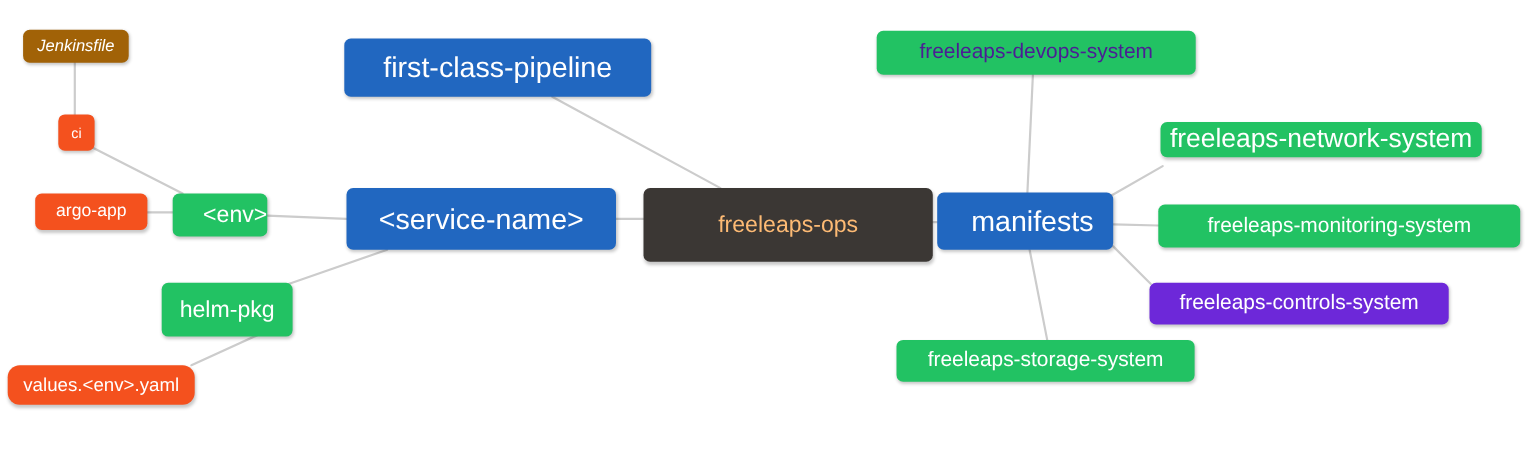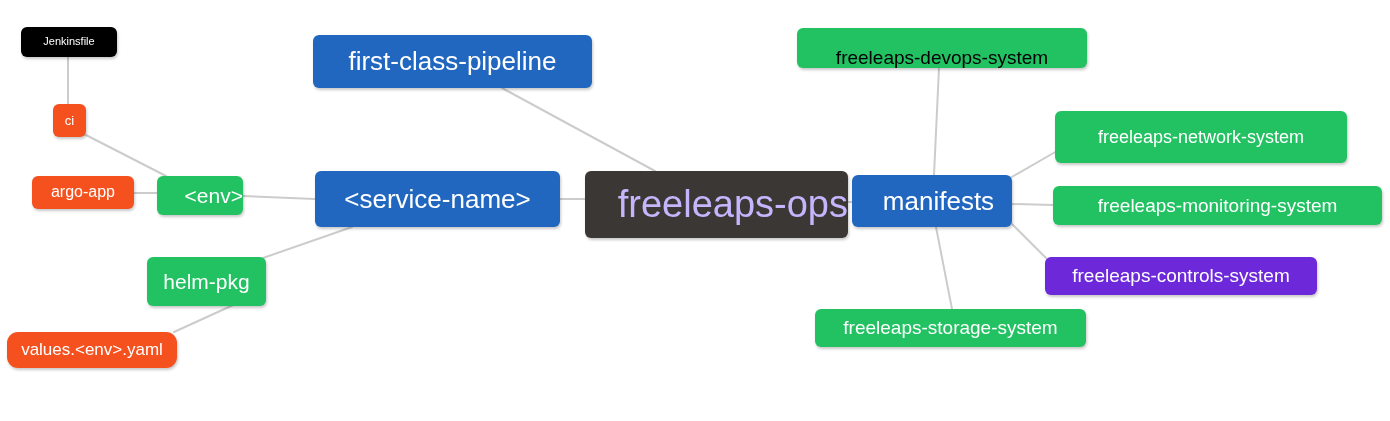--- a/index.html
+++ b/index.html
@@ -55,21 +55,21 @@
       <line x1="502" y1="88" x2="655" y2="171" stroke="#CCCCCC" stroke-width="2" stroke-linecap="round"></line>
       <line x1="560" y1="199" x2="585" y2="199" stroke="#CCCCCC" stroke-width="2" stroke-linecap="round"></line>
       <line x1="848" y1="202" x2="852" y2="202" stroke="#CCCCCC" stroke-width="2" stroke-linecap="round"></line>
       <line x1="934" y1="175" x2="939" y2="68" stroke="#CCCCCC" stroke-width="2" stroke-linecap="round"></line>
       <line x1="1010" y1="178" x2="1057" y2="151" stroke="#CCCCCC" stroke-width="2" stroke-linecap="round"></line>
       <line x1="1012" y1="204" x2="1053" y2="205" stroke="#CCCCCC" stroke-width="2" stroke-linecap="round"></line>
       <line x1="1012" y1="224" x2="1046" y2="258" stroke="#CCCCCC" stroke-width="2" stroke-linecap="round"></line>
       <line x1="936" y1="227" x2="952" y2="309" stroke="#CCCCCC" stroke-width="2" stroke-linecap="round"></line>
     </svg>
 
-<div class="node" style="left: 21px; top: 27px; width: 96px; height: 30px; background: #000000; color: rgb(255, 255, 255); font-size: 11px;">
+<div class="node" style="left: 21px; top: 27px; width: 96px; height: 30px; background: #a16207; color: rgb(255, 255, 255); font-size: 15px; font-style: italic;">
       <span>Jenkinsfile</span>
     </div>
     <div class="node" style="left: 53px; top: 104px; width: 33px; height: 33px; background: rgb(244, 81, 30); color: rgb(255, 255, 255); font-size: 13px;">
       <span>ci</span>
     </div>
     <div class="node" style="left: 32px; top: 176px; width: 102px; height: 33px; background: rgb(244, 81, 30); color: rgb(255, 255, 255); font-size: 16px;">
       <span>argo-app</span>
     </div>
     <div class="node" style="left: 157px; top: 176px; width: 86px; height: 39px; background: rgb(34, 194, 99); color: rgb(255, 255, 255); font-size: 21px; justify-content: flex-end;">
       <span>&lt;env&gt;</span>
@@ -79,30 +79,30 @@
     </div>
     <div class="node" style="left: 7px; top: 332px; width: 170px; height: 36px; background: rgb(244, 81, 30); color: rgb(255, 255, 255); font-size: 17px; border-radius: 11px;">
       <span>values.&lt;env&gt;.yaml</span>
     </div>
     <div class="node" style="left: 313px; top: 35px; width: 279px; height: 53px; background: rgb(33, 103, 192); color: rgb(255, 255, 255); font-size: 26px;">
       <span>first-class-pipeline</span>
     </div>
     <div class="node" style="left: 315px; top: 171px; width: 245px; height: 56px; background: rgb(33, 103, 192); color: rgb(255, 255, 255); font-size: 26px;">
       <span>&lt;service-name&gt;</span>
     </div>
-    <div class="node" style="left: 585px; top: 171px; width: 263px; height: 67px; background: rgb(59, 55, 52); color: #c4b5fd; font-size: 38px; justify-content: flex-end;">
+    <div class="node" style="left: 585px; top: 171px; width: 263px; height: 67px; background: rgb(59, 55, 52); color: #fdba74; font-size: 21px;">
       <span>freeleaps-ops</span>
     </div>
     <div class="node" style="left: 852px; top: 175px; width: 160px; height: 52px; background: rgb(33, 103, 192); color: rgb(255, 255, 255); font-size: 26px; padding-left: 13px;">
       <span>manifests</span>
     </div>
-    <div class="node" style="left: 797px; top: 28px; width: 290px; height: 40px; background: rgb(34, 194, 99); color: #000000; font-size: 19px; align-items: flex-end;">
+    <div class="node" style="left: 797px; top: 28px; width: 290px; height: 40px; background: rgb(34, 194, 99); color: #4c1d95; font-size: 19px;">
       <span>freeleaps-devops-system</span>
     </div>
-    <div class="node" style="left: 1055px; top: 111px; width: 292px; height: 52px; background: rgb(34, 194, 99); color: rgb(255, 255, 255); font-size: 18px;">
+    <div class="node" style="left: 1055px; top: 111px; width: 292px; height: 32px; background: rgb(34, 194, 99); color: rgb(255, 255, 255); font-size: 24px;">
       <span>freeleaps-network-system</span>
     </div>
     <div class="node" style="left: 1053px; top: 186px; width: 329px; height: 39px; background: rgb(34, 194, 99); color: rgb(255, 255, 255); font-size: 19px;">
       <span>freeleaps-monitoring-system</span>
     </div>
     <div class="node" style="left: 1045px; top: 257px; width: 272px; height: 38px; background: #6d28d9; color: rgb(255, 255, 255); font-size: 19px;">
       <span>freeleaps-controls-system</span>
     </div>
     <div class="node" style="left: 815px; top: 309px; width: 271px; height: 38px; background: rgb(34, 194, 99); color: rgb(255, 255, 255); font-size: 19px;">
       <span>freeleaps-storage-system</span>

